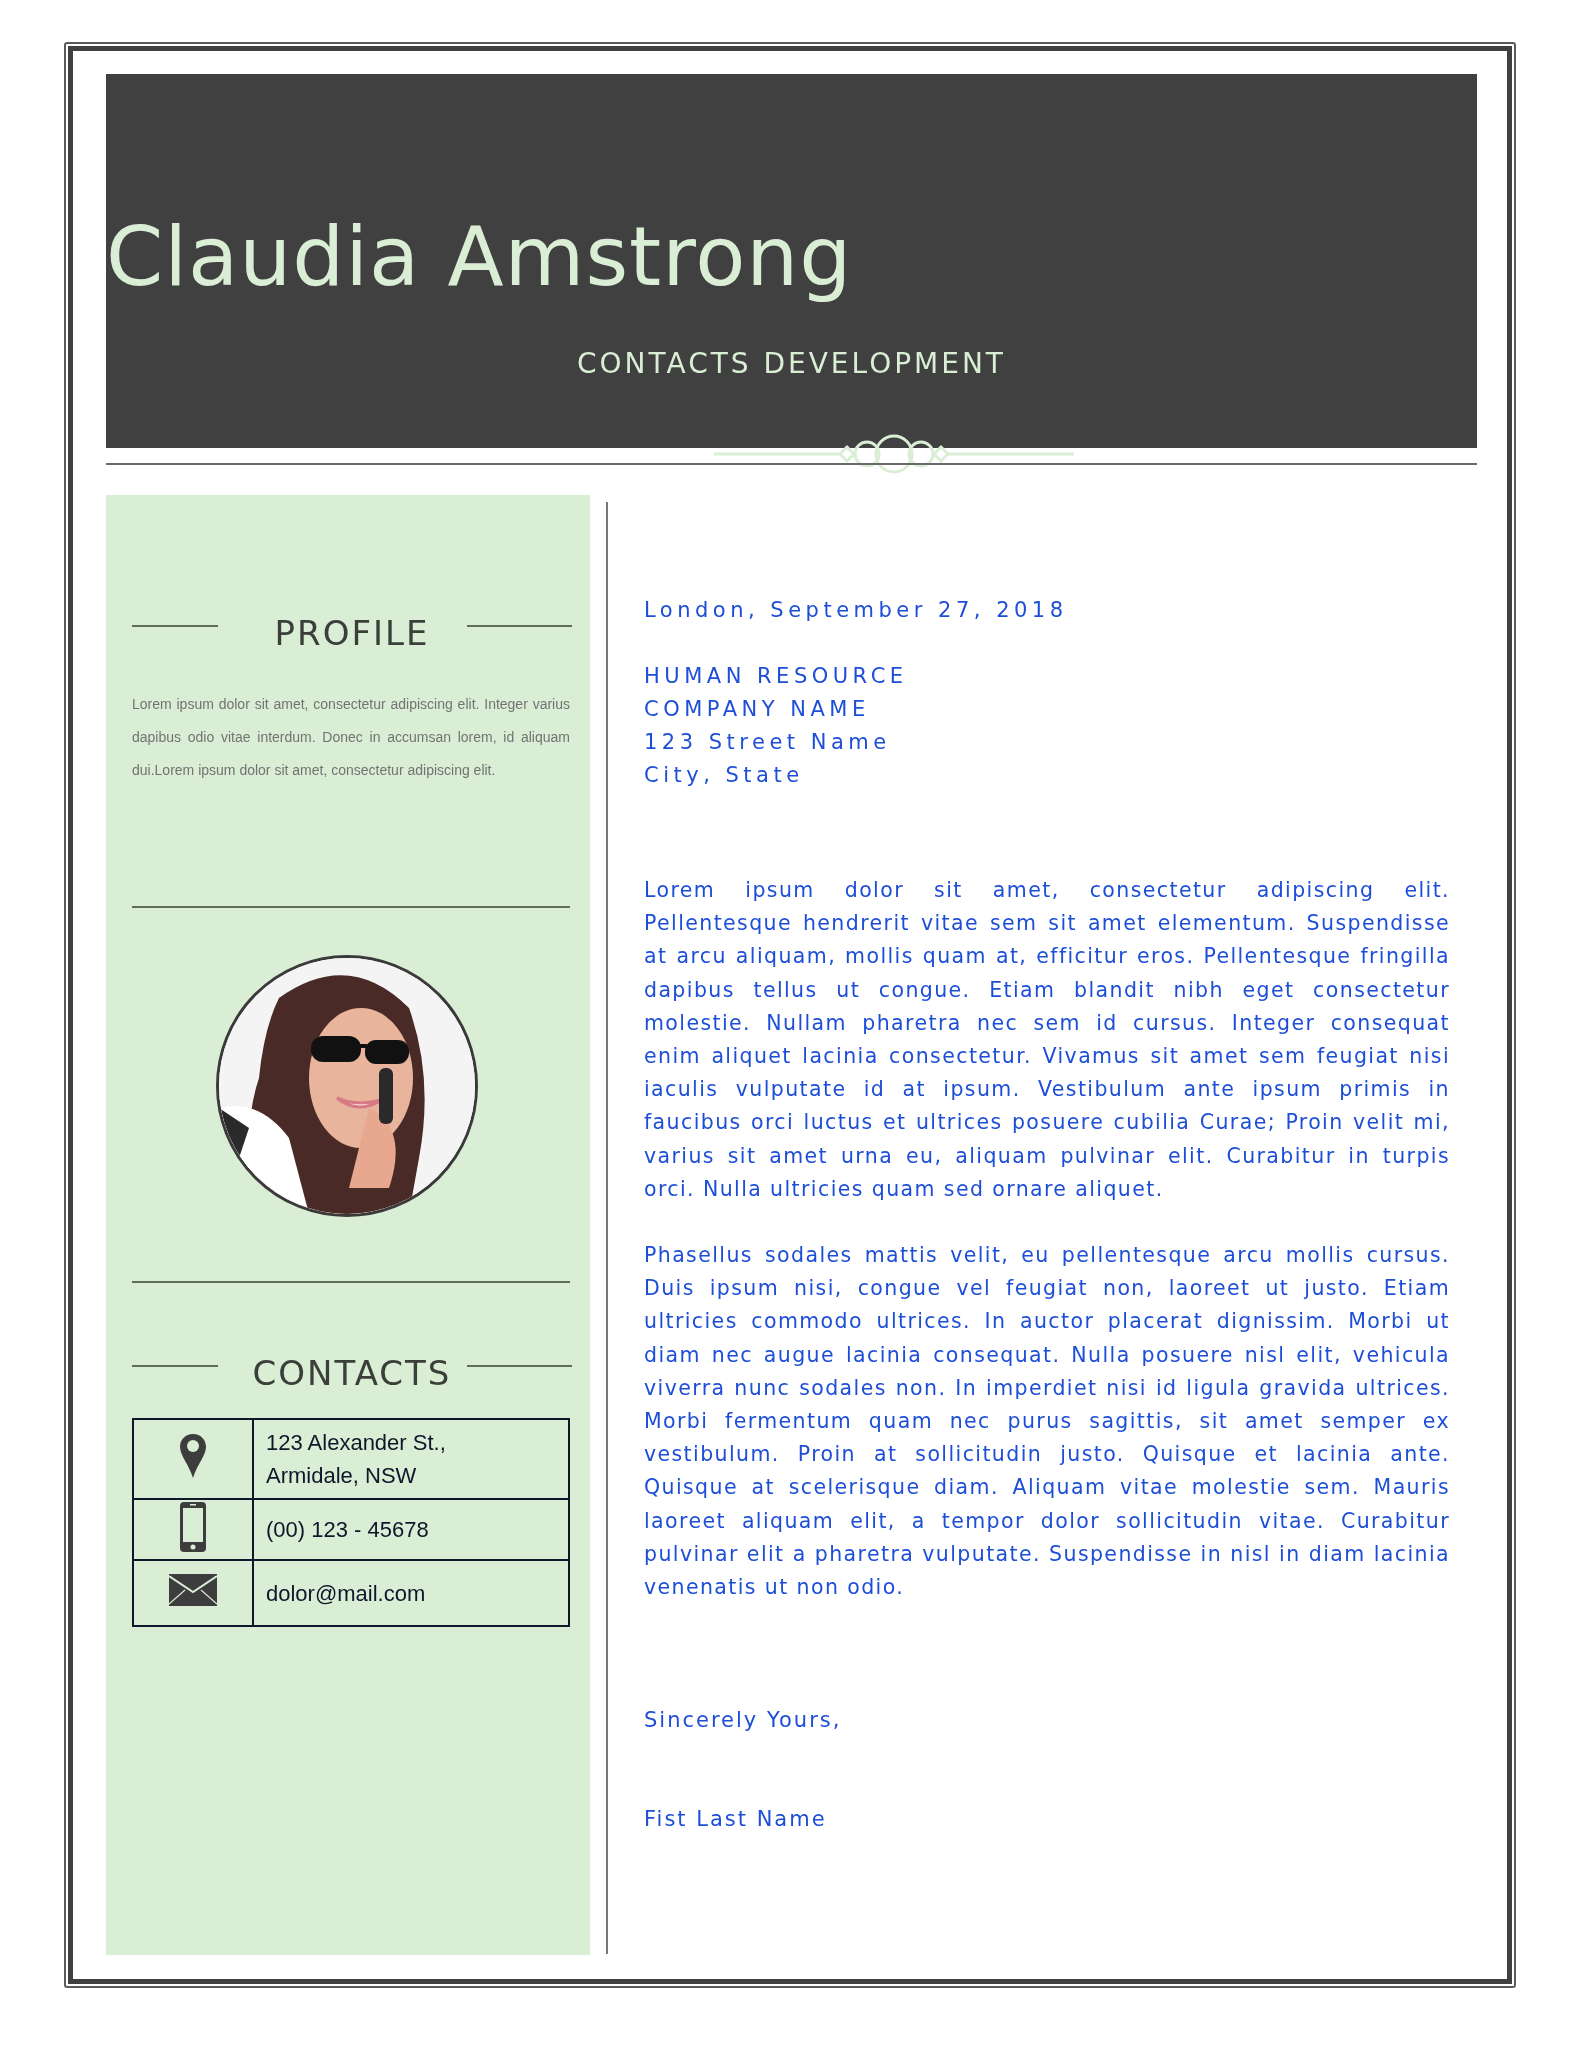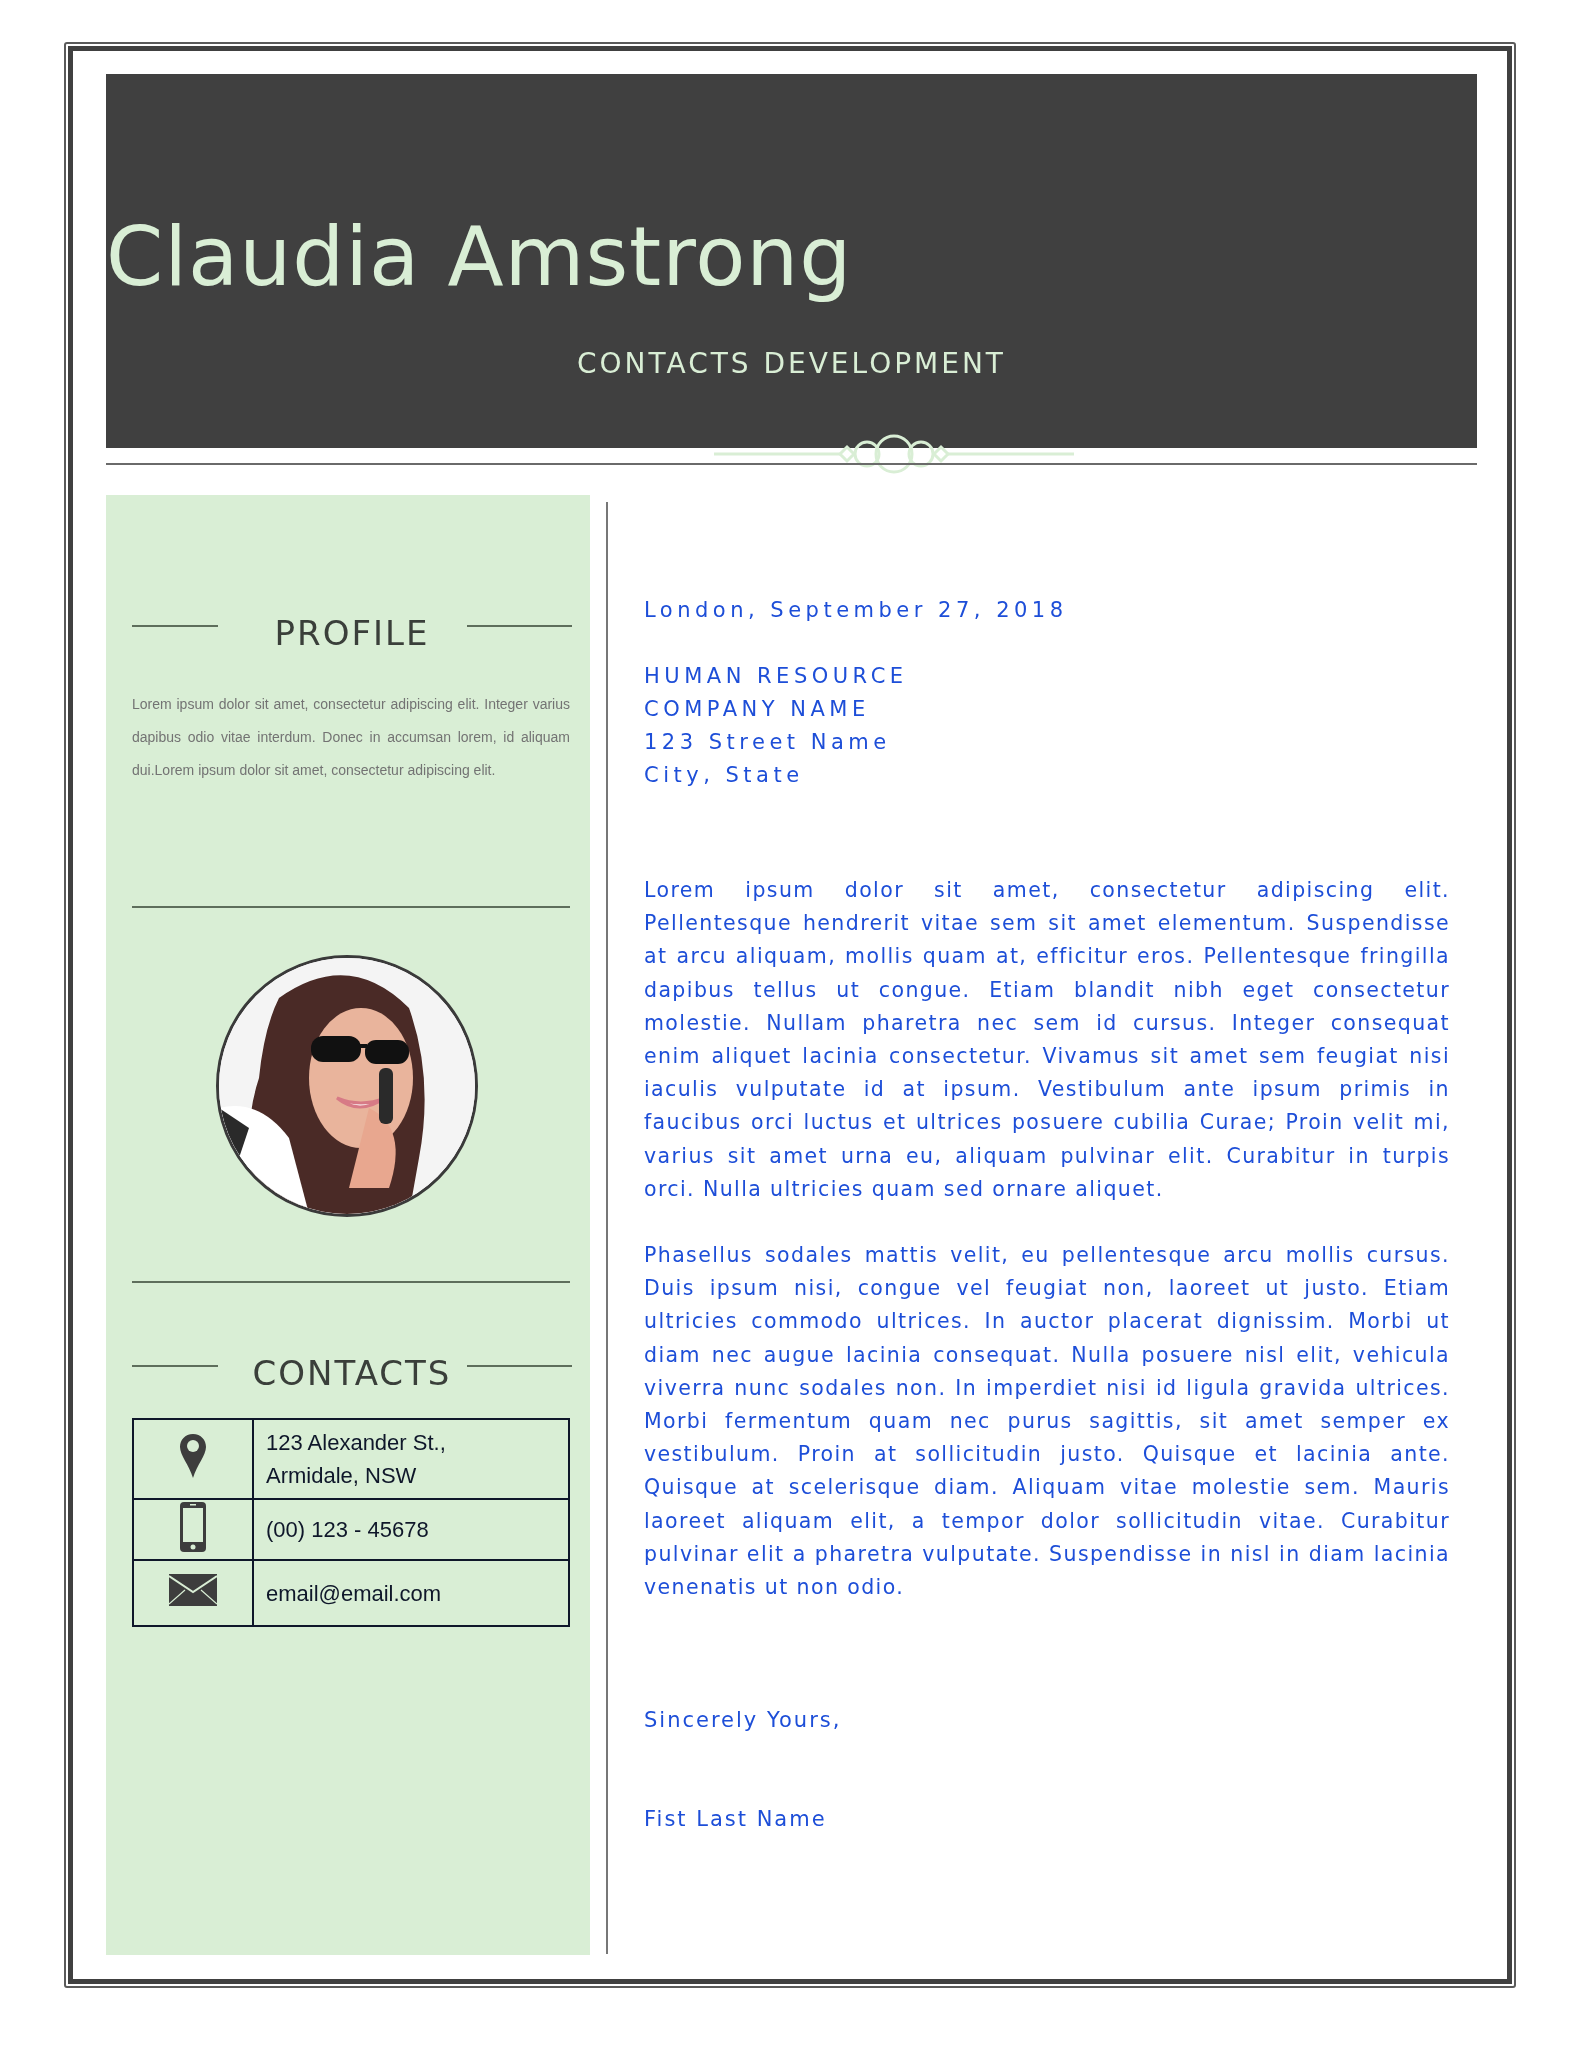--- a/index.html
+++ b/index.html
@@ -124,21 +124,21 @@
       <td class="val">(00) 123 - 45678</td>
     </tr>
     <tr style="height:66px;">
       <td class="ic">
         <svg width="48" height="32" viewBox="0 0 48 32">
           <rect x="0" y="0" width="48" height="32" fill="#3d3d3d"></rect>
           <path d="M0 2 L24 18 L48 2" fill="none" stroke="#d9eed5" stroke-width="2"></path>
           <path d="M0 30 L16 16 M48 30 L32 16" fill="none" stroke="#d9eed5" stroke-width="1.2"></path>
         </svg>
       </td>
-      <td class="val">email@email.com</td>
+      <td class="val">dolor@mail.com</td>
     </tr>
   </tbody>
     </table>
 </div>
 
 <div class="divider-v"></div>
 
 <div class="letter">
   <div class="spaced">London, September 27, 2018</div>
   <div style="height:33px;"></div>

